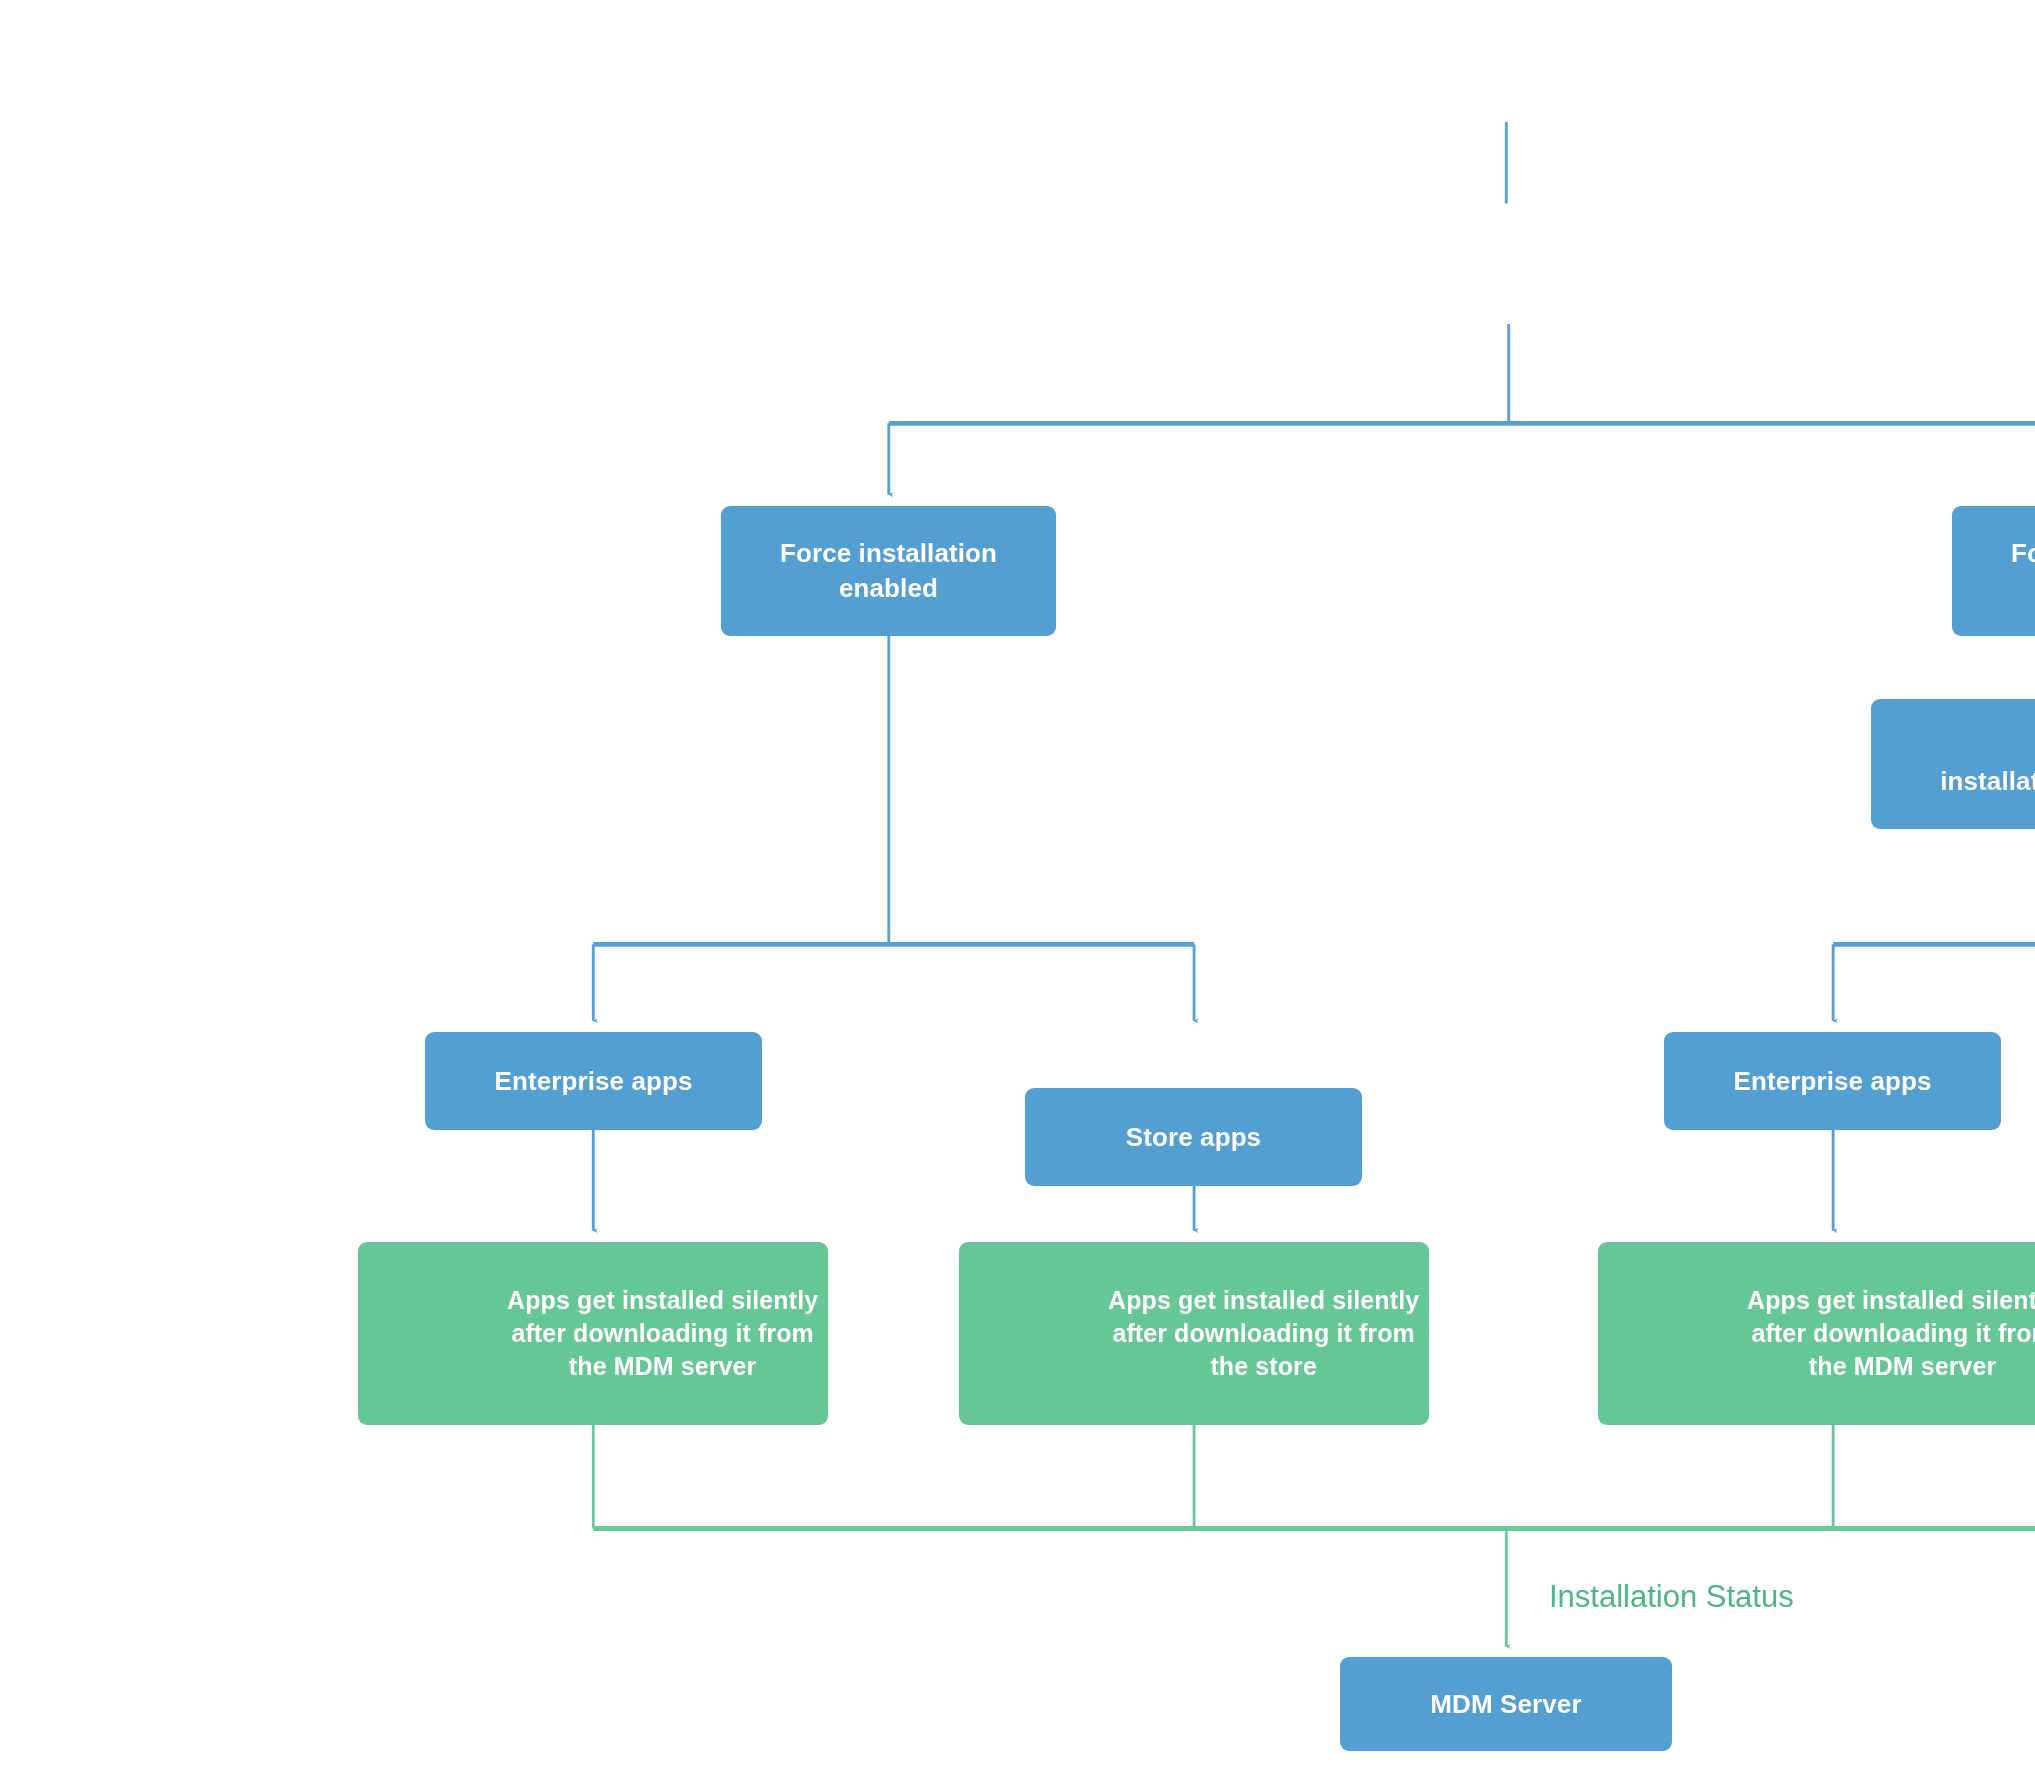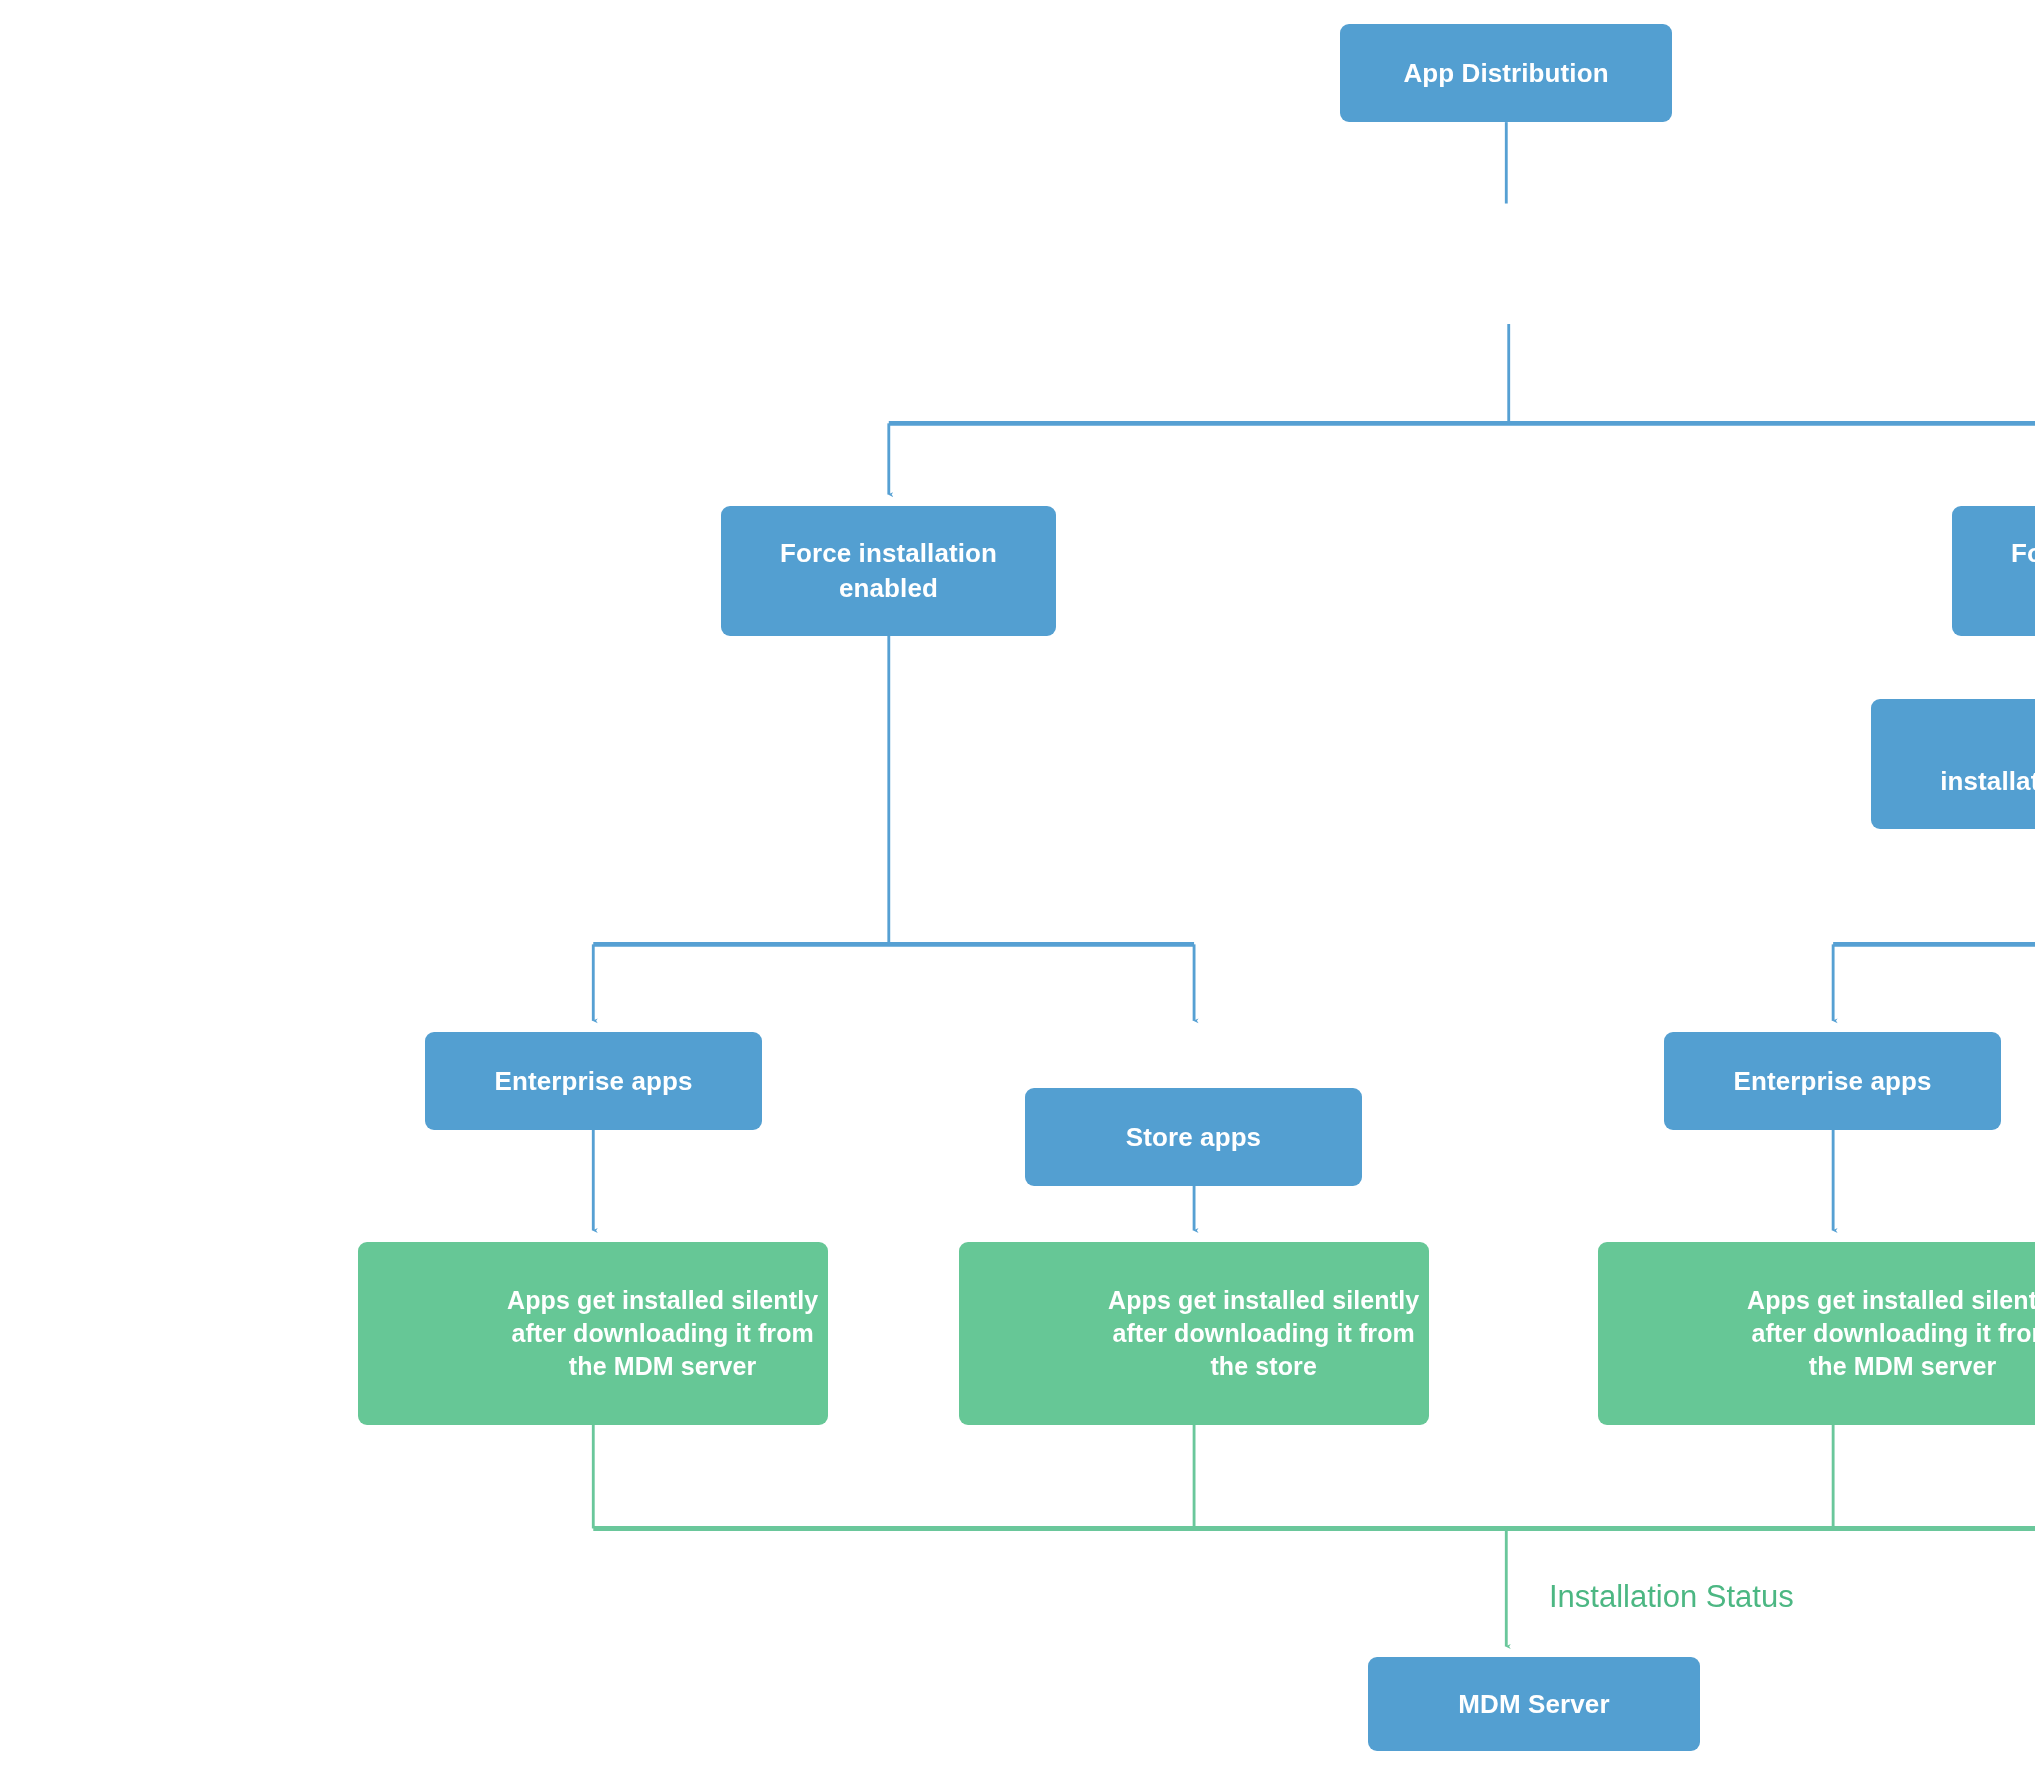--- a/index.html
+++ b/index.html
@@ -94,23 +94,20 @@
     <g stroke="#6ac79b" stroke-width="7" fill="none">
       <path d="M1457,3500 L1457,3755"></path>
       <path d="M2933,3500 L2933,3755"></path>
       <path d="M4503,3500 L4503,3755"></path>
       <path d="M5979,3500 L5979,3755"></path>
       <path d="M1457,3755 L5979,3755" stroke-width="12"></path>
       <path d="M3700,3755 L3700,4045" marker-end="url(#arrow-green)"></path>
     </g>
   </svg>
 
-  <div class="node blue" style="left:1340px;top:24.4px;width:332px;height:98px;font-size:26px;">
-    <span>App Distribution</span>
-  </div>
 
 
   <div class="node blue" style="left:721px;top:506px;width:335px;height:130px;font-size:26px;">
     <span>Force installation<br>enabled</span>
   </div>
 
   <div class="node blue" style="left:1952px;top:506px;width:335px;height:130px;font-size:26px;">
     <span>Force installation<br>disabled</span>
   </div>
 
@@ -135,20 +132,20 @@
   </div>
 
   <div class="node green" style="left:959px;top:1242px;width:470px;height:183px;font-size:25px;">
     <span>Apps get installed silently<br>after downloading it from<br>the store</span>
   </div>
 
   <div class="node green" style="left:1598px;top:1242px;width:470px;height:183px;font-size:25px;">
     <span>Apps get installed silently<br>after downloading it from<br>the MDM server</span>
   </div>
 
-  <div class="node blue" style="left:1340px;top:1657px;width:332px;height:94px;font-size:26px;margin-left:28px;">
+  <div class="node blue" style="left:1340px;top:1657px;width:332px;height:94px;font-size:26px;">
     <span>MDM Server</span>
   </div>
 
   <div class="edge-label" style="left:1549px;top:1579px;font-size:31px;">Installation Status</div>
 
 </div>
 
 
 </body></html>

